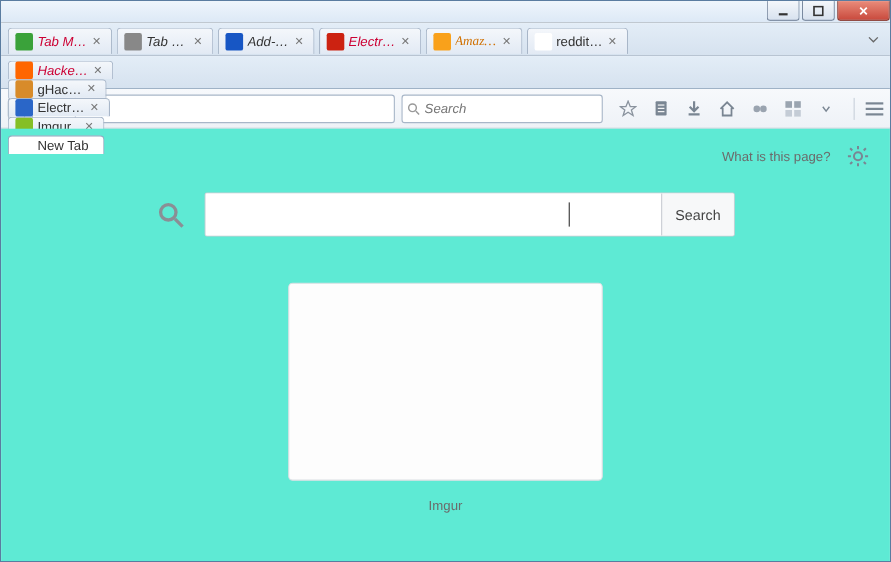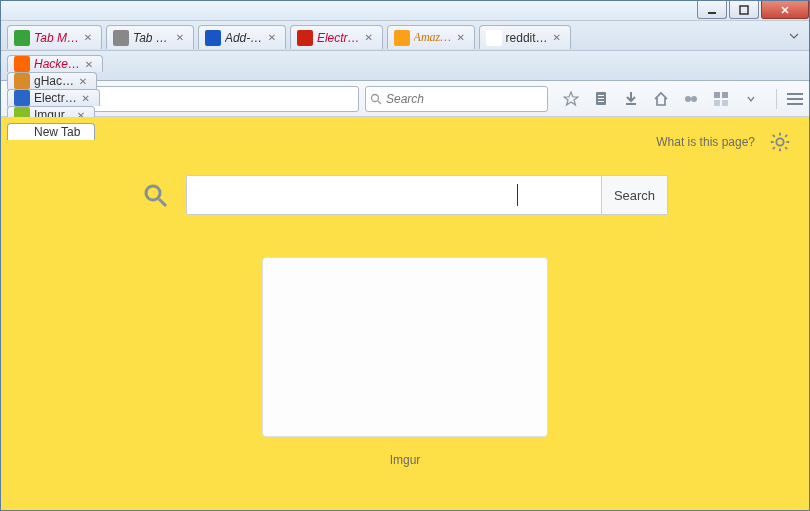--- a/index.html
+++ b/index.html
@@ -35,21 +35,21 @@
   .searchbar-wrap { flex:0 0 136px; height:26px; border:1px solid #a8b6c8; border-radius:3px; background:#fff; display:flex; align-items:center; padding:0 4px;}
   .searchbar-wrap .mag { color:#999; margin-right:4px;}
   .searchbar { flex:1;border:none;outline:none;font-size:12px;font-style:italic;color:#888;}
   .tool-icons { display:flex; align-items:center; gap:12px; margin-left:8px; color:#7a8693;}
   .tool-icons > * { width:18px;height:18px;display:flex;align-items:center;justify-content:center;cursor:pointer;}
   .tool-sep { width:1px;height:20px;background:#c8d0da;margin:0 4px;}
   .hamburger { margin-left:auto; width:24px;height:24px;display:flex;flex-direction:column;justify-content:center;gap:3px;align-items:center;cursor:pointer;}
   .hamburger span{width:16px;height:2px;background:#7a8693;}
 
   
-  .content { position:relative; height:calc(511px - 20px - 30px - 30px - 36px); background:#fde047; overflow:auto;}
+  .content { position:relative; height:calc(511px - 20px - 30px - 30px - 36px); background:#5eead4; overflow:auto;}
   .content-top { position:absolute; top:14px; right:18px; display:flex; align-items:center; gap:14px; color:#6b6b6b; font-size:12px;}
   .gear { width:22px;height:22px;color:#7a8693;}
   .search-row { display:flex; align-items:center; justify-content:center; margin-top:58px; gap:18px;}
   .search-row .bigmag { color:#8a8f95;}
   .big-search { width:482px; height:40px; border:1px solid #c9cdd3; border-radius:2px; background:#fff; display:flex;}
   .big-search input { flex:1; border:none; outline:none; font-size:15px; padding:0 8px;}
   .big-search .btn { width:66px; border-left:1px solid #c9cdd3; display:flex;align-items:center;justify-content:center; font-size:13px; color:#444; cursor:pointer; background:#f7f8f9;}
   .cursor-caret { position:relative; }
   .cursor-caret::after{ content:""; position:absolute; left:330px; top:8px; width:1px; height:22px; background:#333; }
   .tiles { display:flex; justify-content:center; gap:20px; margin-top:42px;}

